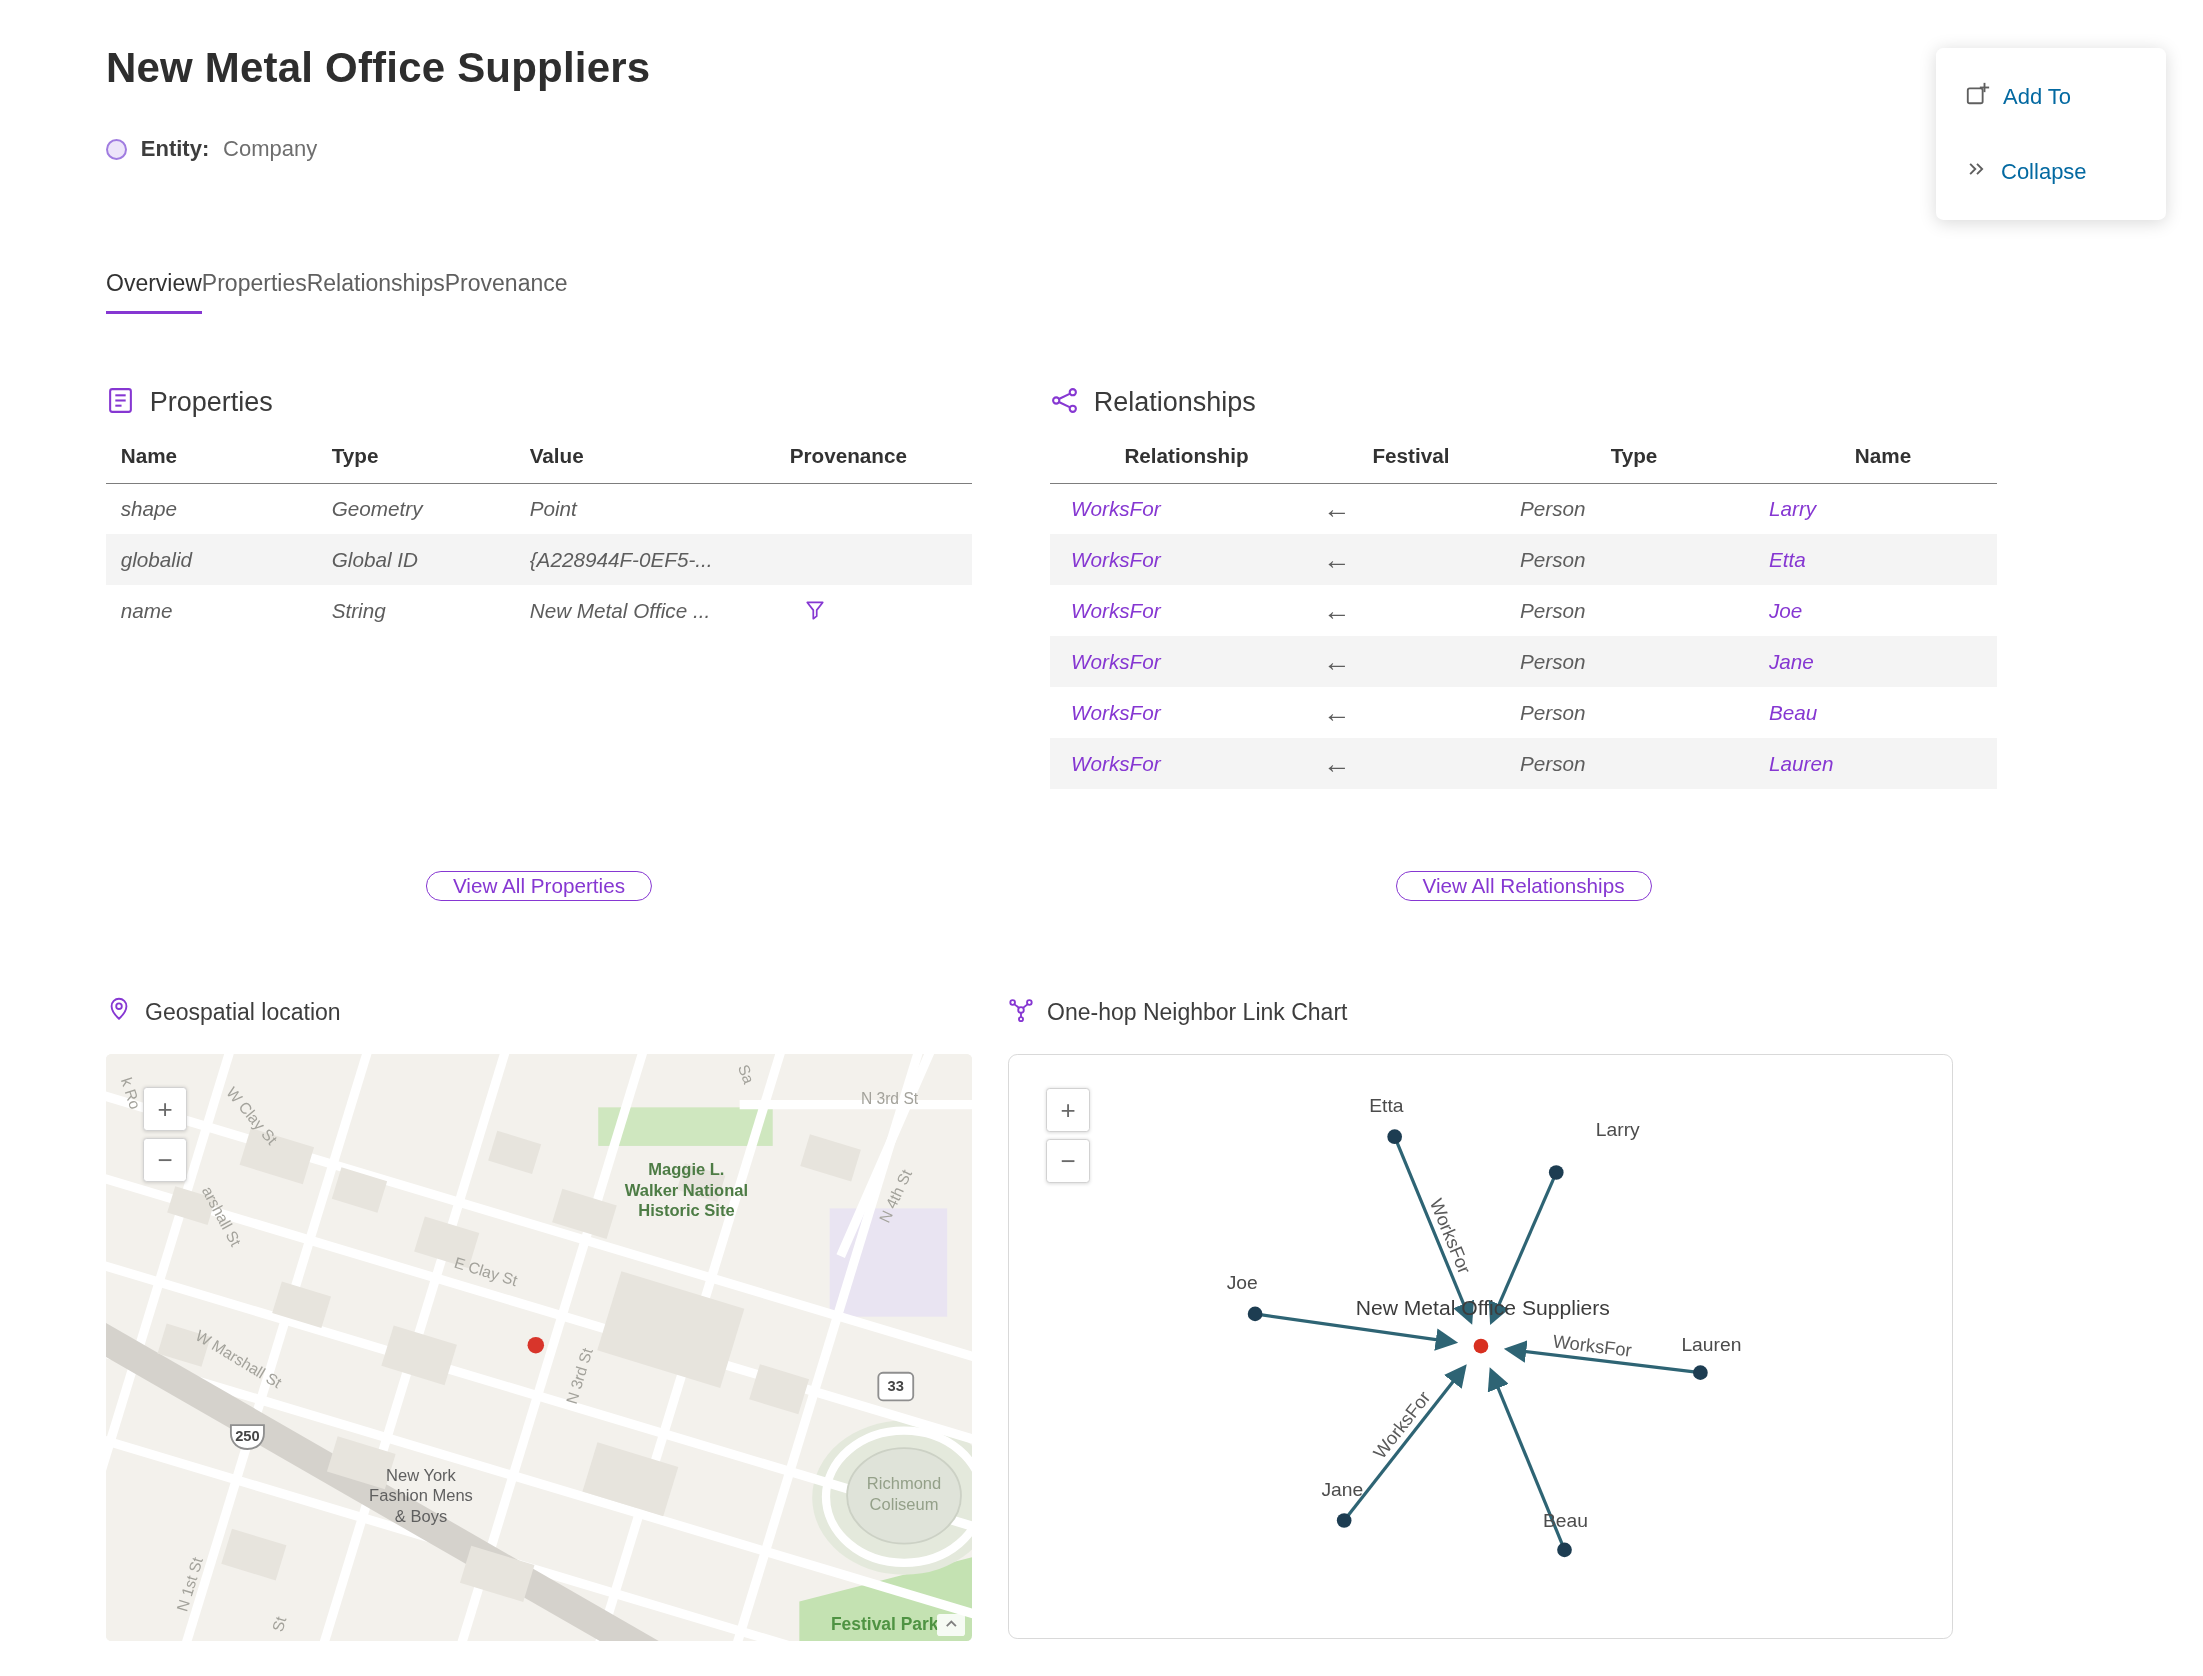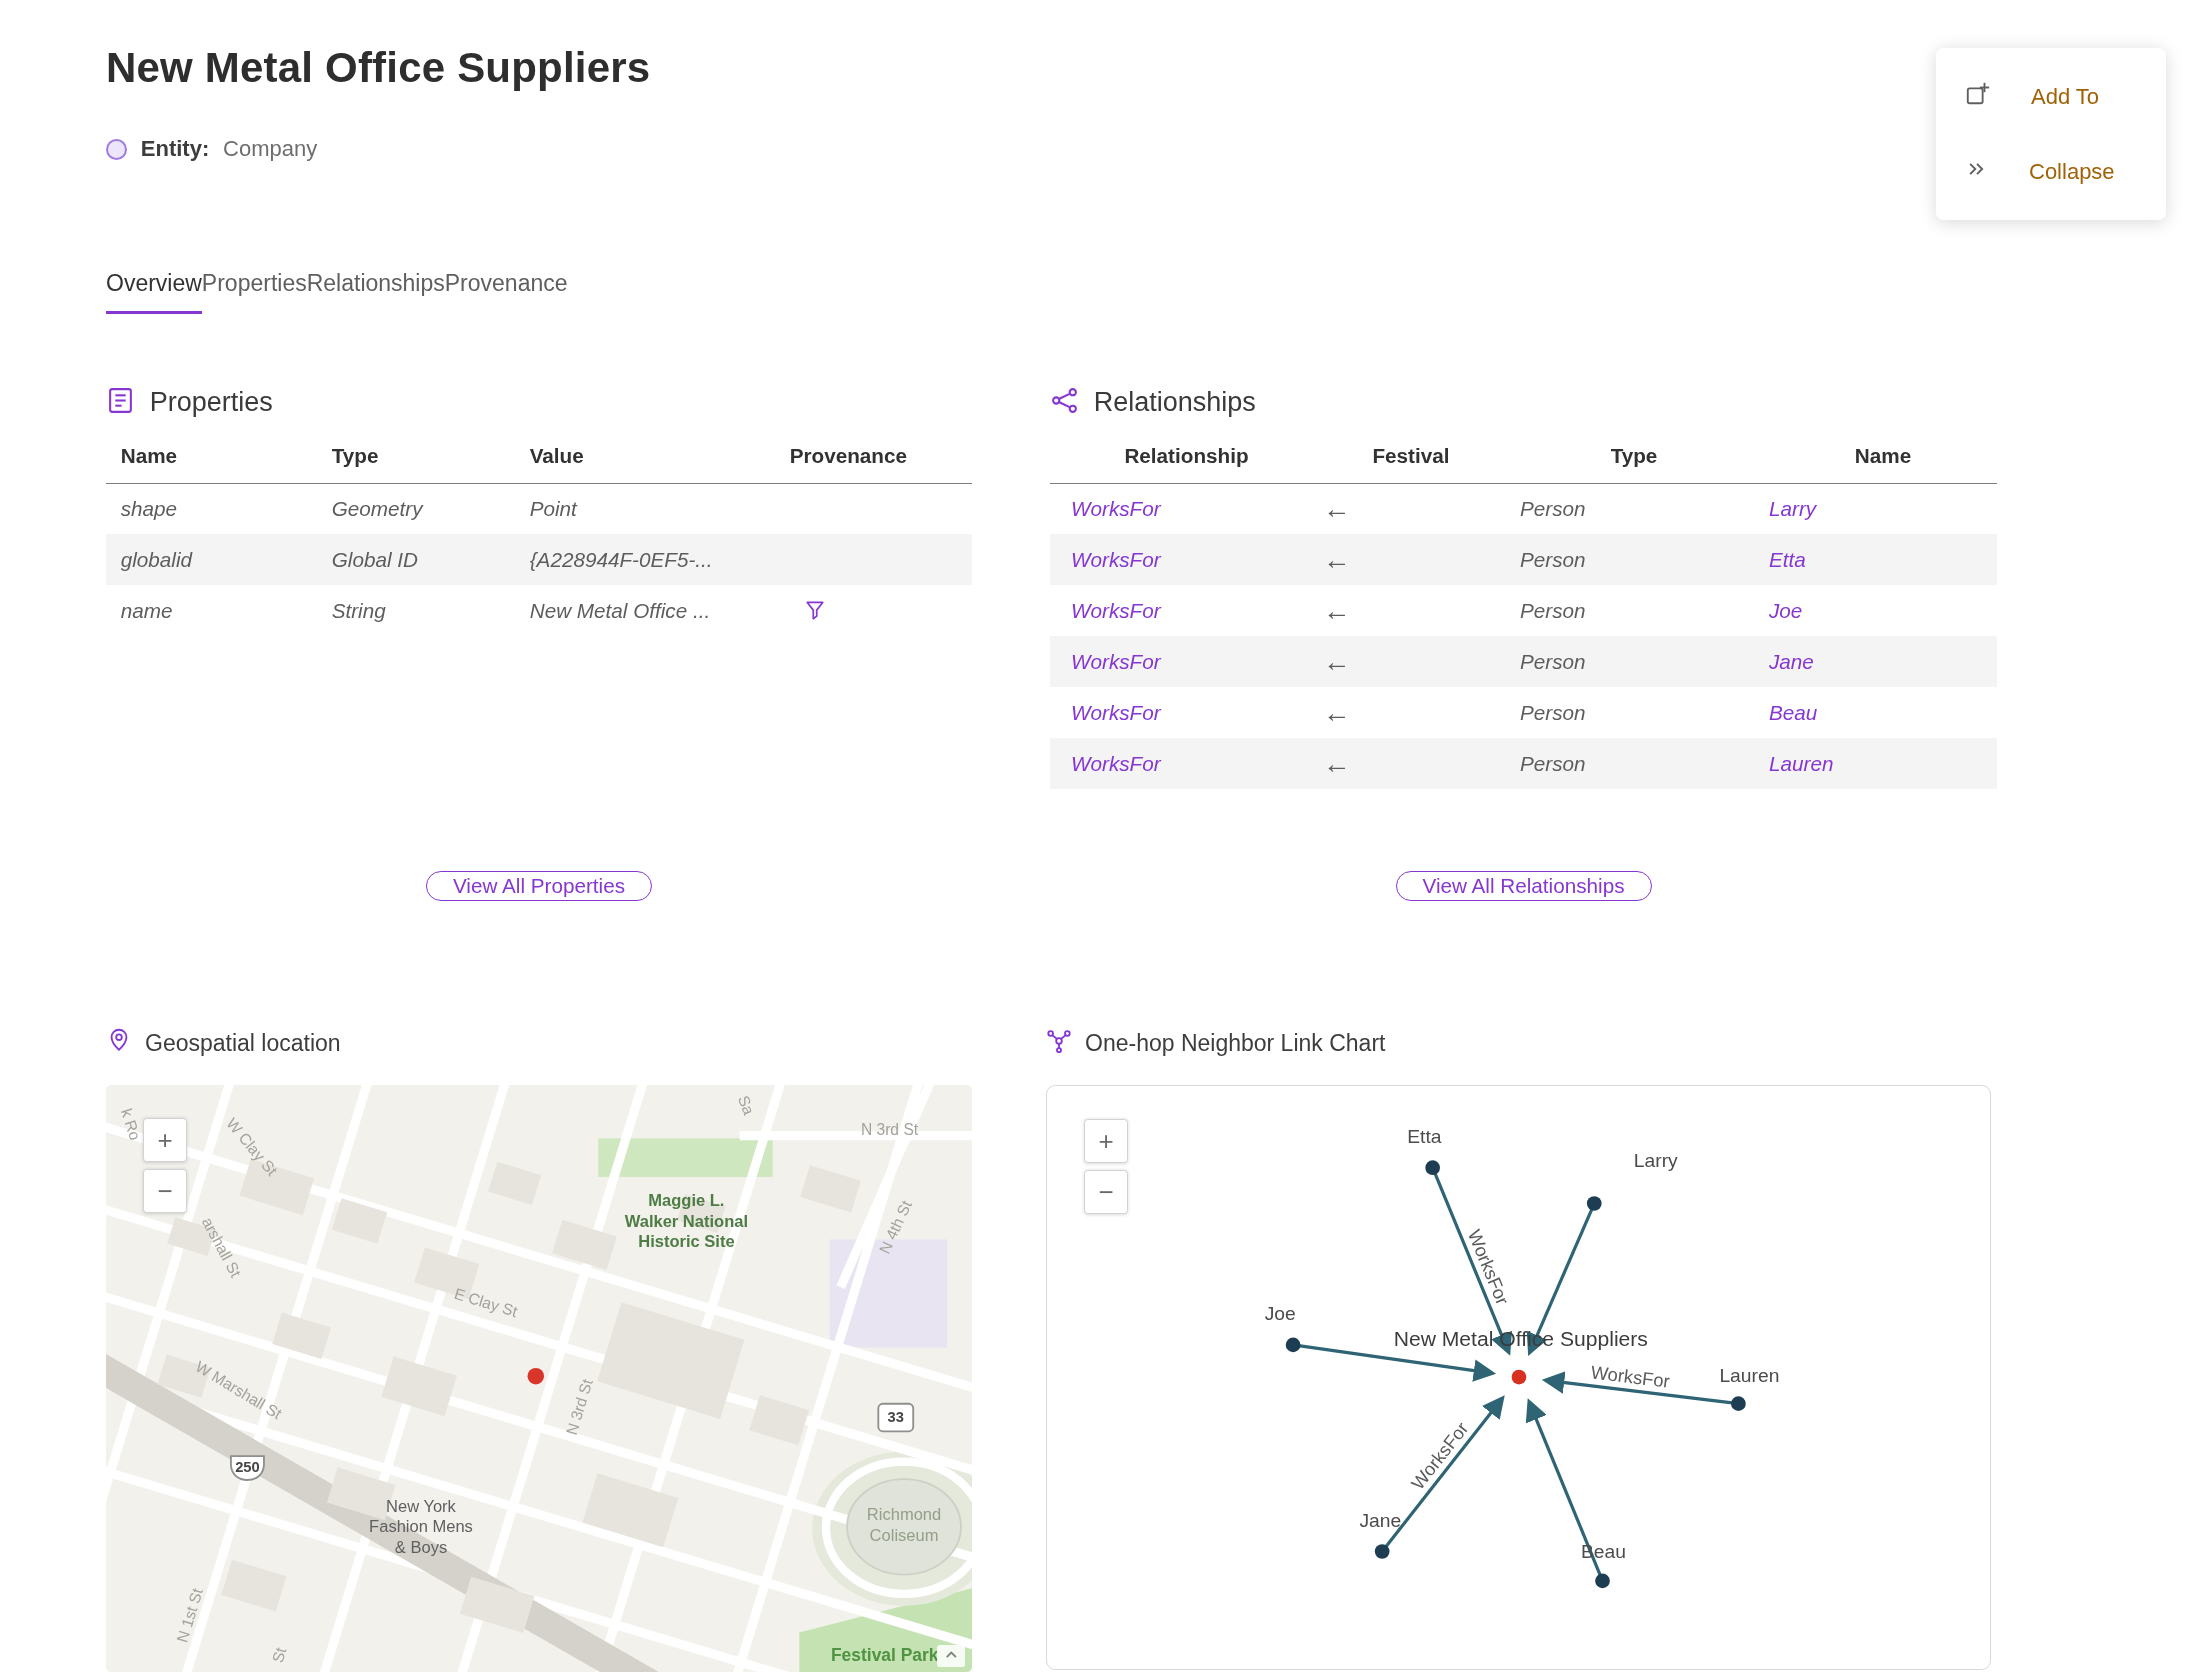--- a/index.html
+++ b/index.html
@@ -9,31 +9,31 @@
 
   
   .page-title { position: absolute; left: 106px; top: 44px; margin: 0; font-size: 42px; font-weight: 700; color: #2e2e2e; letter-spacing: 0.2px; }
   .entity-row { position: absolute; left: 106px; top: 136px; display: flex; align-items: center; gap: 13.8px; font-size: 22px; }
   .entity-dot { width: 21px; height: 21px; border-radius: 50%; border: 2.8px solid #a07ce0; background: #ede5fa; }
   .entity-label { font-weight: 700; color: #3d3d3d; }
   .entity-type { color: #6e6e6e; }
 
   
   .actions-panel { position: absolute; left: 1936px; top: 48px; width: 230px; background: #fff; border-radius: 7.3px; box-shadow: 0 2.8px 16.5px rgba(0,0,0,0.15); padding: 11px 0; }
-  .action-item { display: flex; align-items: center; gap: 40px; padding: 22px 29px; font-size: 22px; color: #a16207; cursor: pointer; }
+  .action-item { display: flex; align-items: center; gap: 12px; padding: 22px 29px; font-size: 22px; color: #0369a1; cursor: pointer; }
   .action-item svg { flex: 0 0 auto; }
 
   
   .tabs { position: absolute; left: 106px; top: 270px; display: flex; font-size: 23px; color: #5f5f5f; }
   .tab { padding-bottom: 13.8px; cursor: pointer; border-bottom: 3.7px solid transparent; }
   .tab.active { color: #323232; border-bottom-color: #8637d2; }
 
   
   .top-grid { position: absolute; left: 106px; top: 386px; display: flex; gap: 78px; }
-  .bottom-grid { position: absolute; left: 106px; top: 1027px; display: flex; gap: 74px; }
+  .bottom-grid { position: absolute; left: 106px; top: 996px; display: flex; gap: 36px; }
   .col-left { width: 866px; position: relative; height: 588px; }
   .col-right { width: 947px; position: relative; height: 588px; }
 
   .section-header { display: flex; align-items: center; gap: 14.7px; margin-bottom: 26px; }
   .section-title { font-size: 27px; color: #3a3a3a; font-weight: 400; margin: 0; }
 
   
   .data-table { border-collapse: collapse; width: 100%; font-size: 20.7px; table-layout: fixed; }
   .data-table th { text-align: left; font-weight: 700; color: #323232; padding: 0 0 14.7px 14.7px; border-bottom: 0.9px solid #7d7d7d; }
   .rel-table th { padding-left: 21px; text-align: center; }

